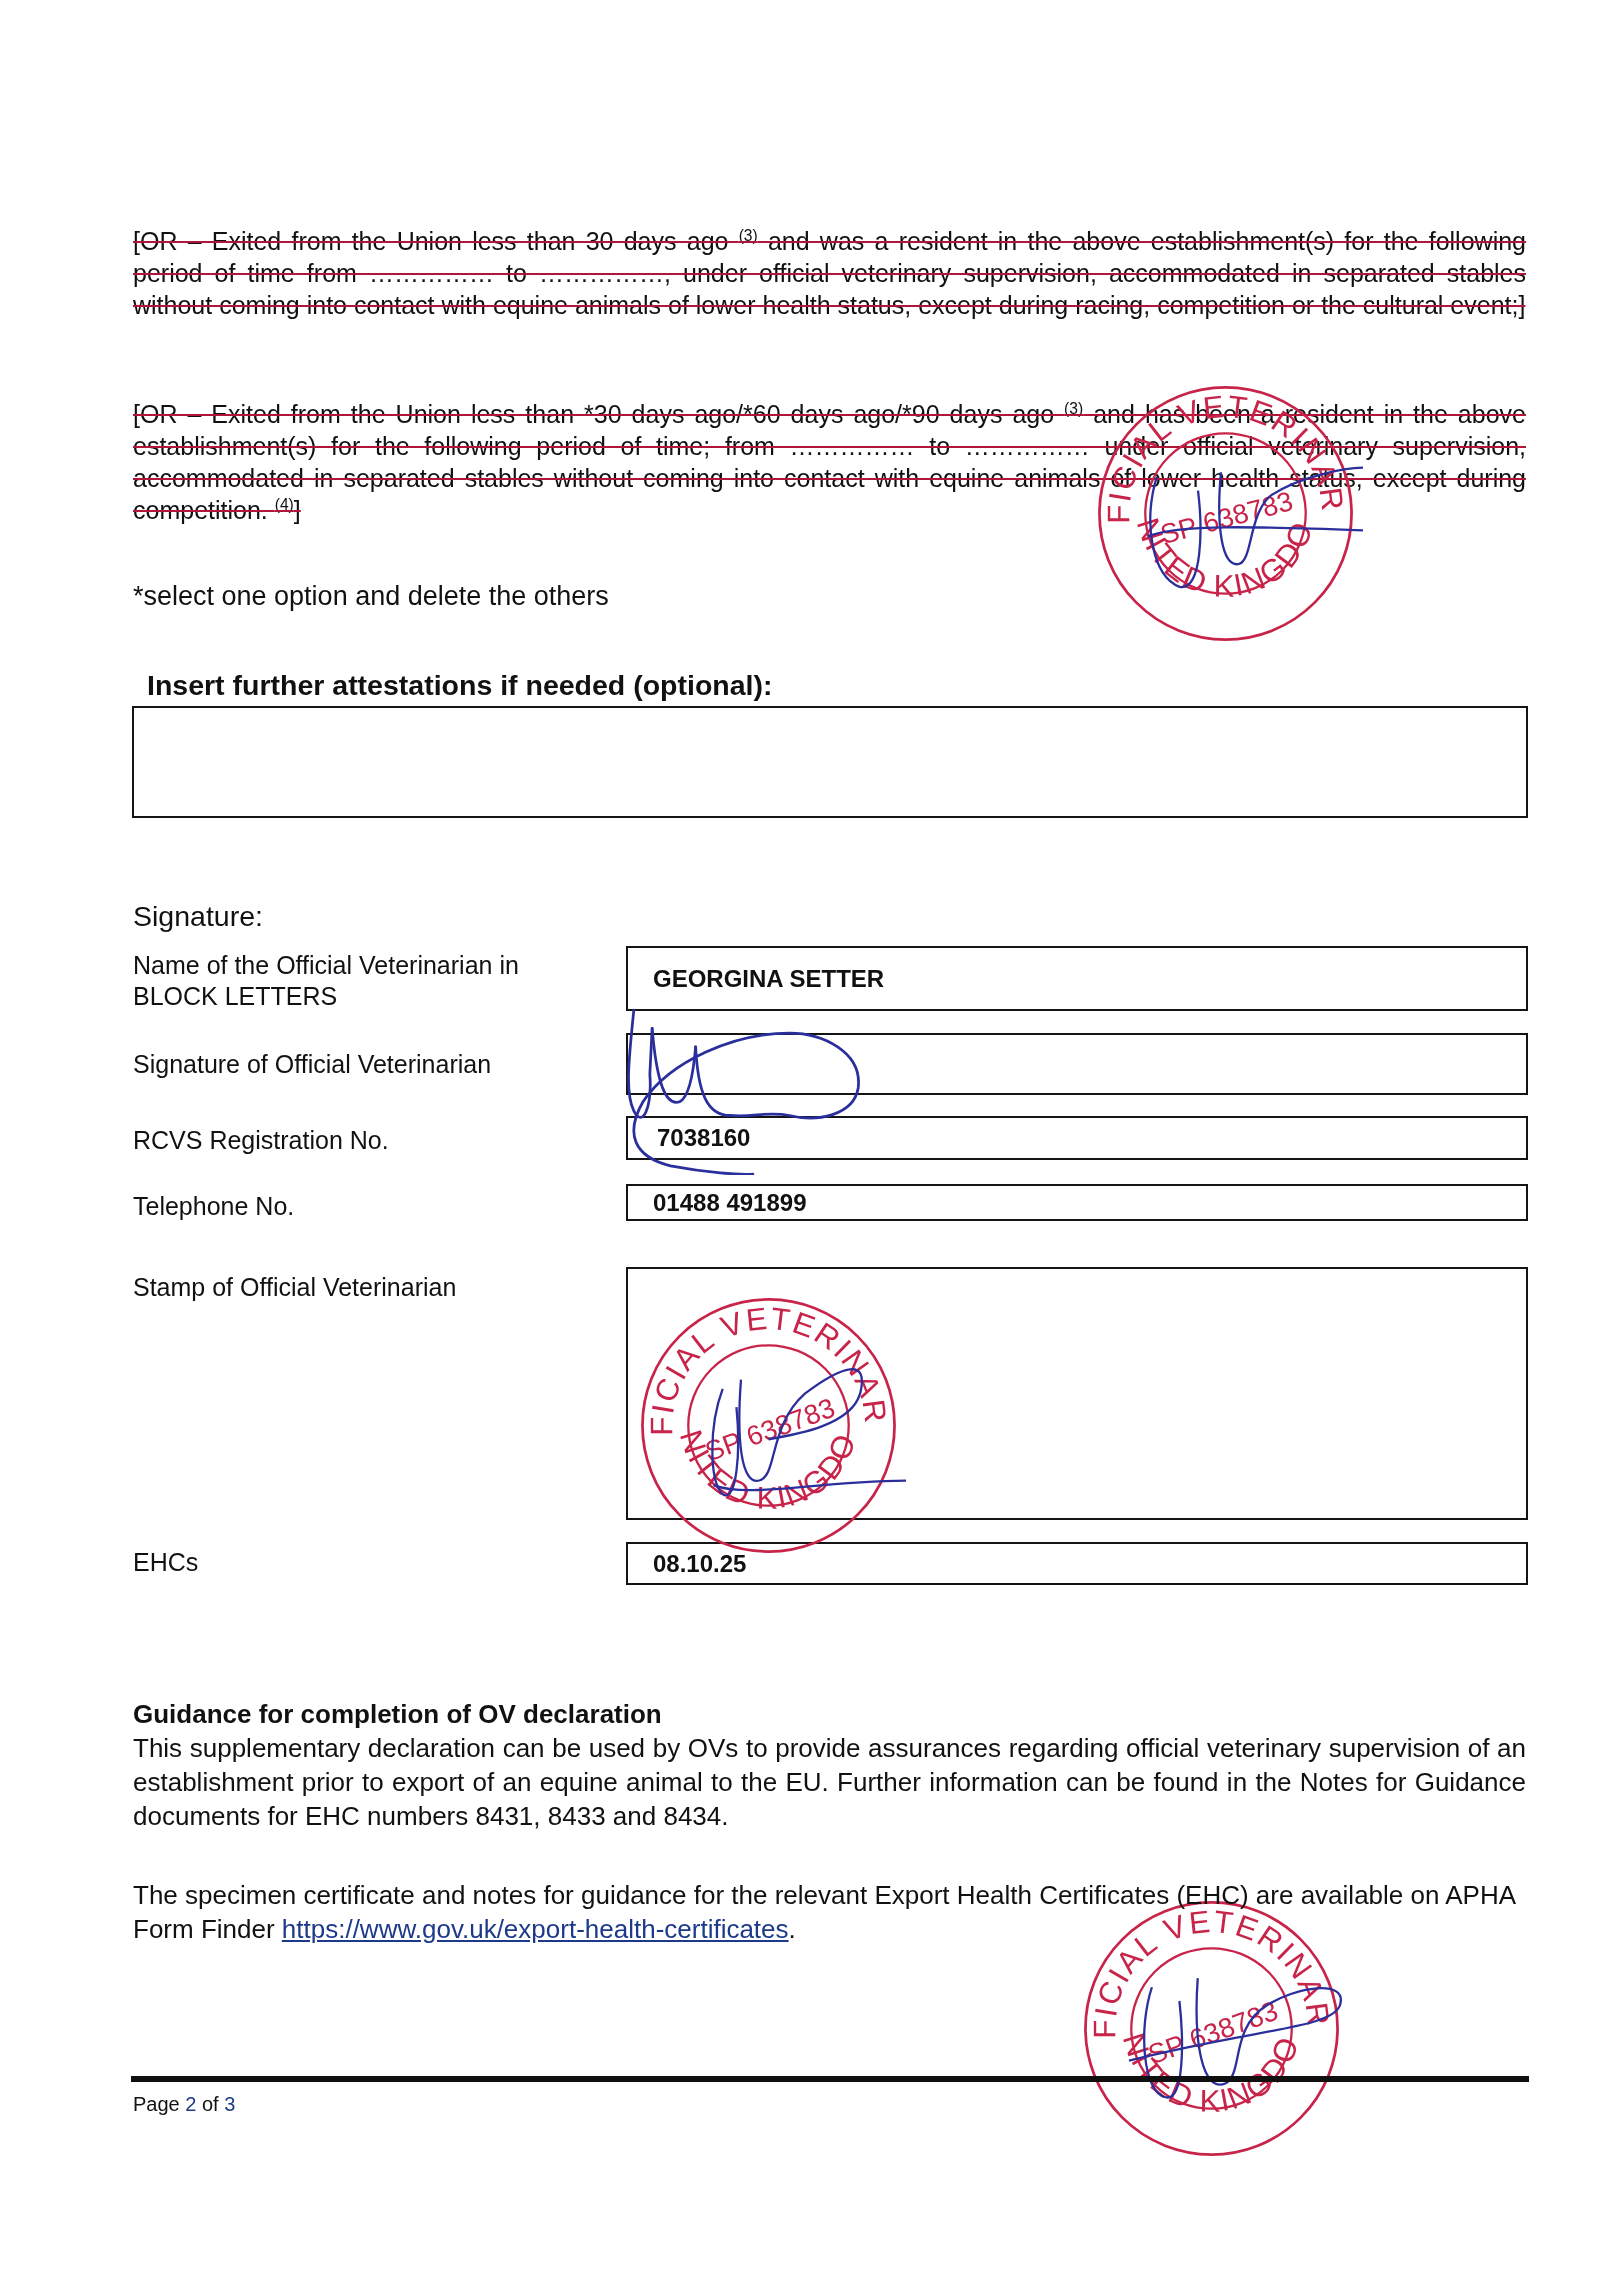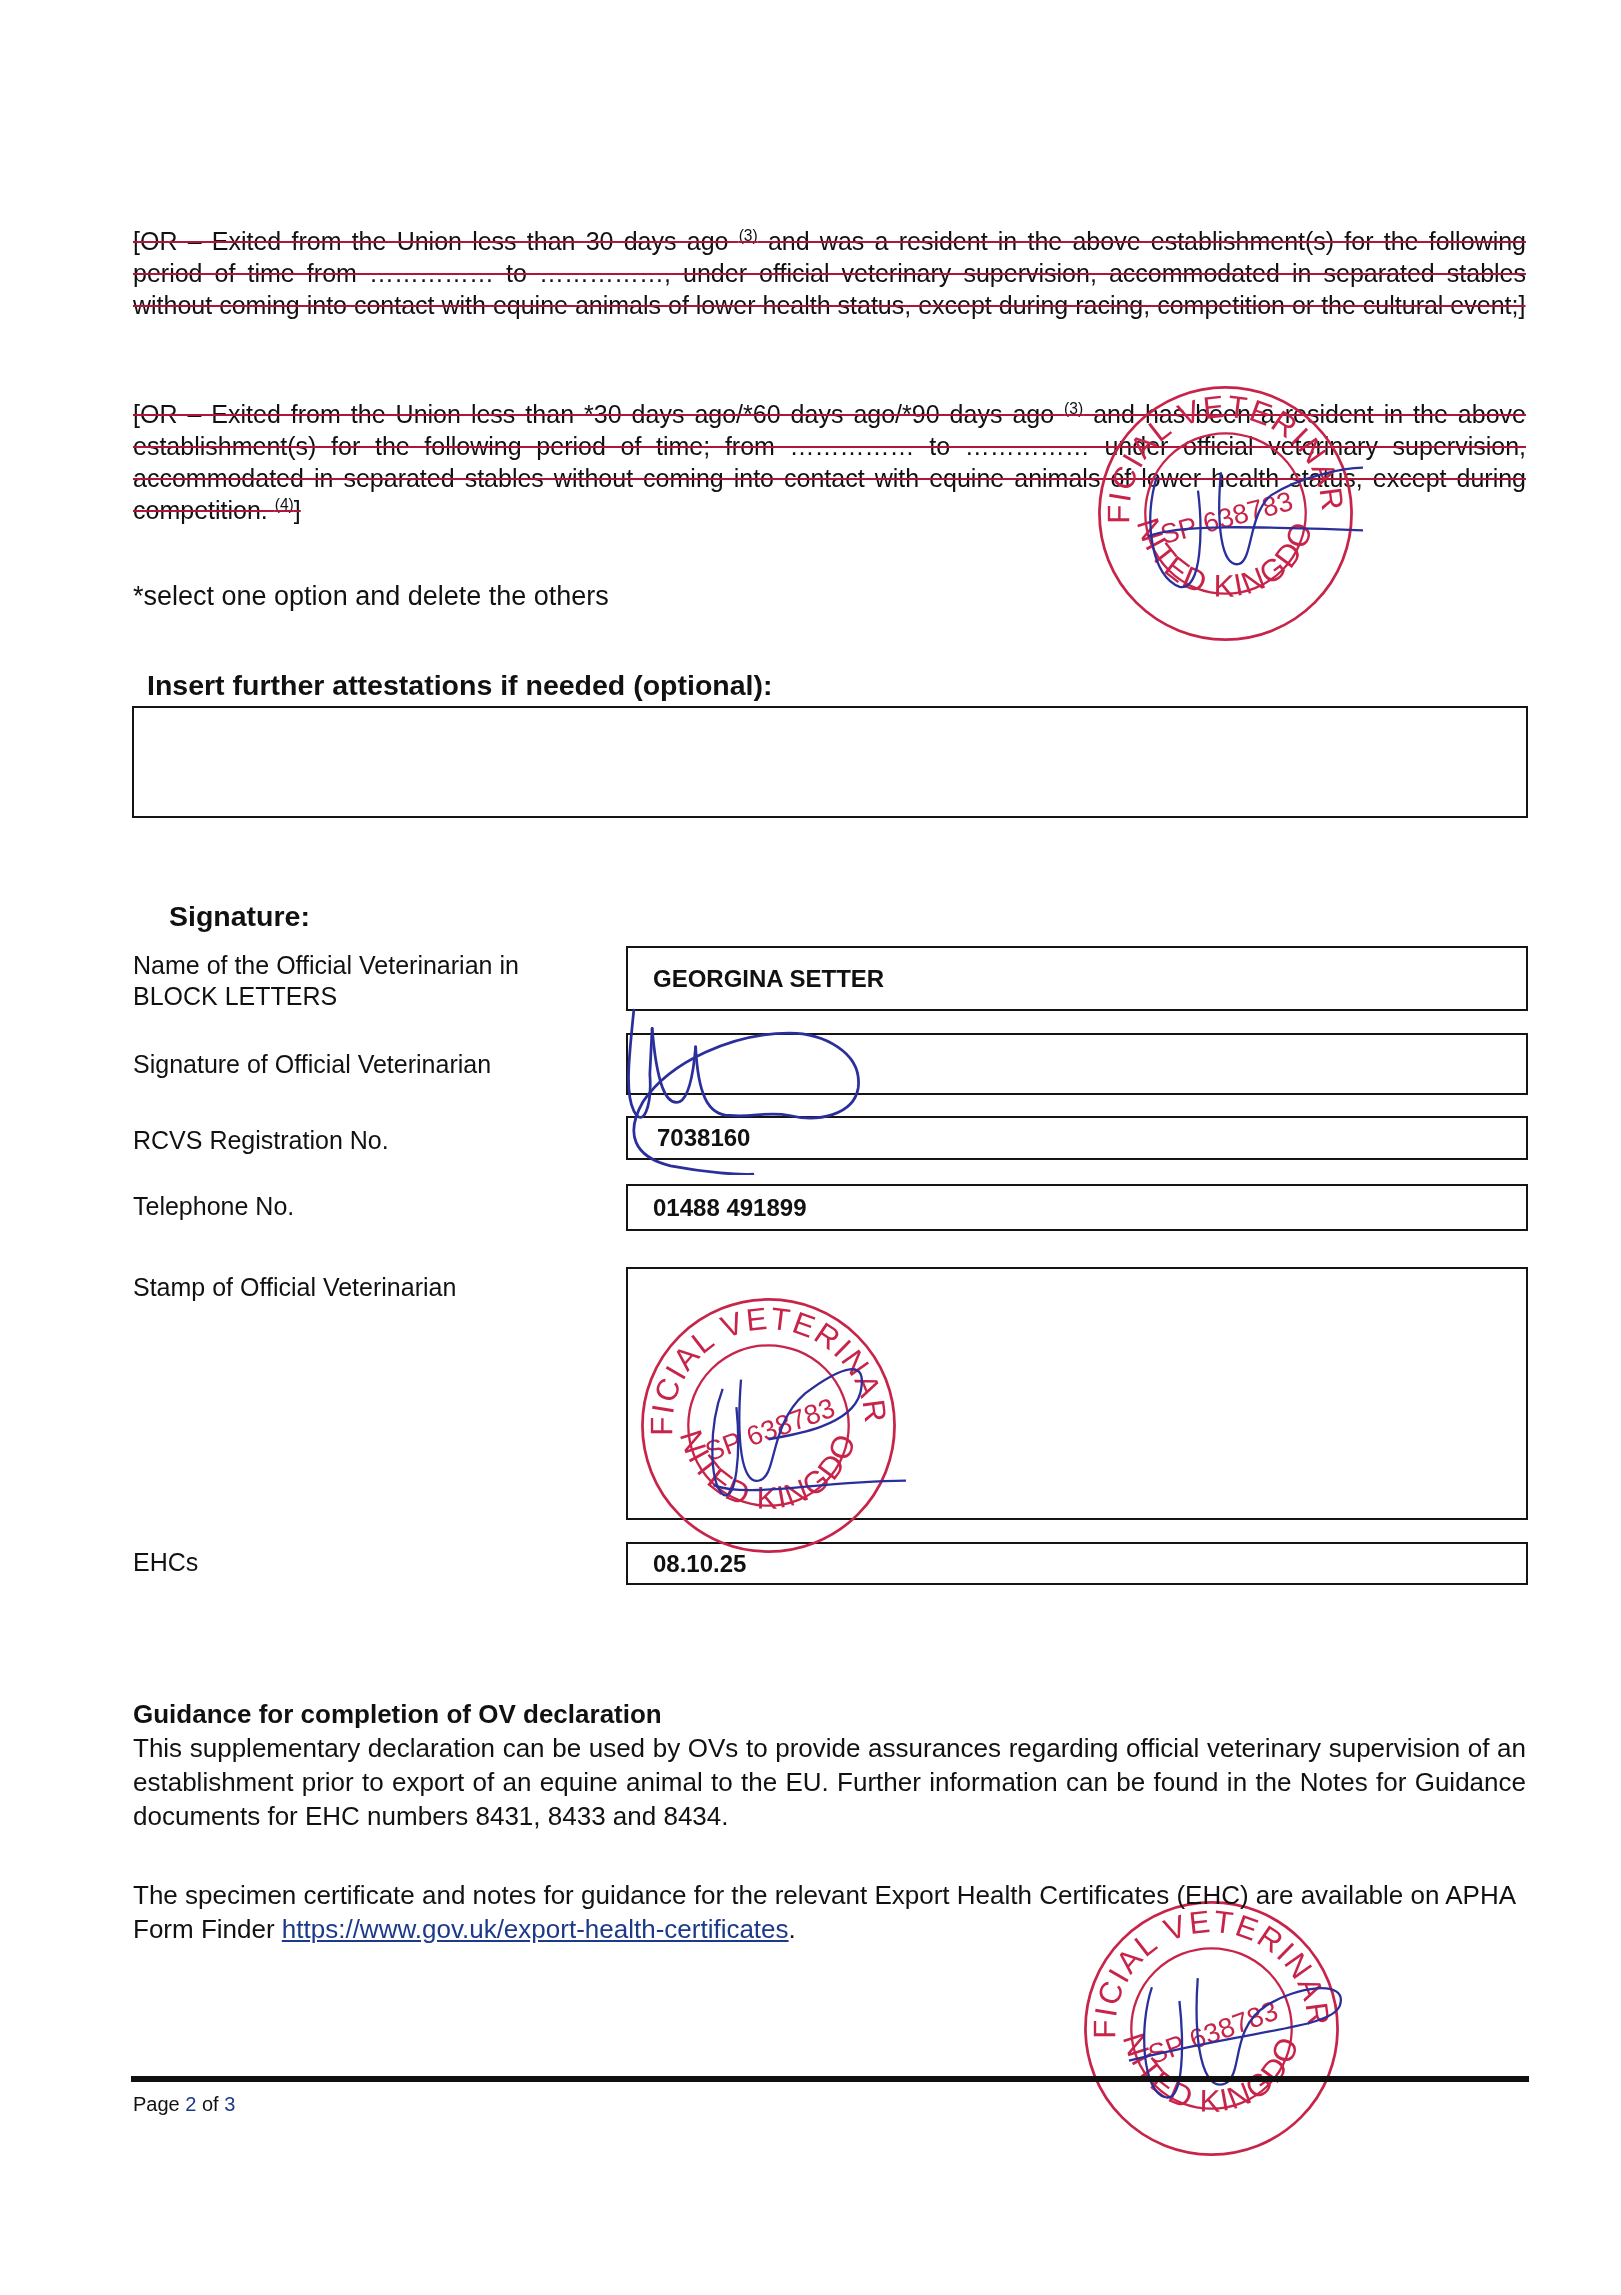--- a/index.html
+++ b/index.html
@@ -5,21 +5,21 @@
   html, body { margin: 0; padding: 0; background: #ffffff; }
   body { width: 1622px; height: 2295px; position: relative; overflow: hidden;
          font-family: "Liberation Sans", sans-serif; color: #111111; }
   .abs { position: absolute; }
   .para { left: 133px; width: 1393px; font-size: 25px; line-height: 32px; text-align: justify; }
   .struck { text-decoration: line-through; text-decoration-color: #b0163a; text-decoration-thickness: 2.3px; }
   sup { font-size: 15.6px; line-height: 0; vertical-align: super; }
   .note { left: 133px; font-size: 27px; }
   .h-attest { left: 147px; font-size: 28.5px; font-weight: bold; }
   .box { border: 2.3px solid #141414; box-sizing: border-box; background: transparent; }
-  .h-sig { left: 133px; font-size: 28.5px; font-weight: bold; margin-left: 36px; }
+  .h-sig { left: 133px; font-size: 28.5px; font-weight: normal; }
   .label { left: 133px; font-size: 25px; line-height: 31px; }
   .value { font-size: 24px; font-weight: bold; padding-left: 25px; display: flex; align-items: center; }
   .h-guid { left: 133px; font-size: 26px; font-weight: bold; }
   .body-text { left: 133px; width: 1393px; font-size: 26px; line-height: 34px; text-align: justify; }
   .link { color: #1d3a8a; text-decoration: underline; }
   .rule { left: 131px; width: 1398px; height: 6.4px; background: #101010; }
   .footer { left: 133px; font-size: 20px; line-height: 27px; }
   .footer .blue { color: #1d3a8a; }
   .stamp { pointer-events: none; }
   .sigsvg { pointer-events: none; }
@@ -53,21 +53,21 @@
 <div class="abs box" style="left:626px; top:1033px; width:902px; height:62px;">
   <span></span>
 </div>
 
 <div class="abs label" style="top:1125px;">RCVS Registration No.</div>
 <div class="abs box value" style="left:626px; top:1116px; width:902px; height:44px;padding-left:29px;">
   <span>7038160</span>
 </div>
 
 <div class="abs label" style="top:1191px;">Telephone No.</div>
-<div class="abs box value" style="left:626px; top:1184px; width:902px; height:47px;">
+<div class="abs box value" style="left:626px; top:1184px; width:902px; height:37px;">
   <span>01488 491899</span>
 </div>
 
 <div class="abs label" style="top:1272px;">Stamp of Official Veterinarian</div>
 <div class="abs box" style="left:626px; top:1267px; width:902px; height:253px;">
   <span></span>
 </div>
 
 <div class="abs label" style="top:1547px;">EHCs</div>
 <div class="abs box value" style="left:626px; top:1542px; width:902px; height:43px;">

